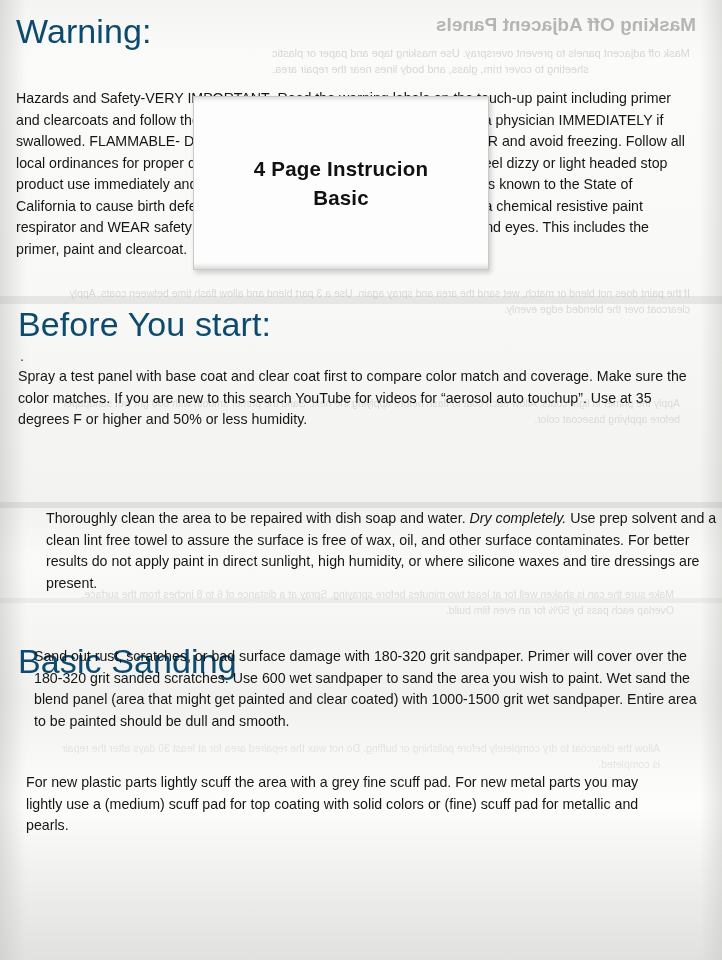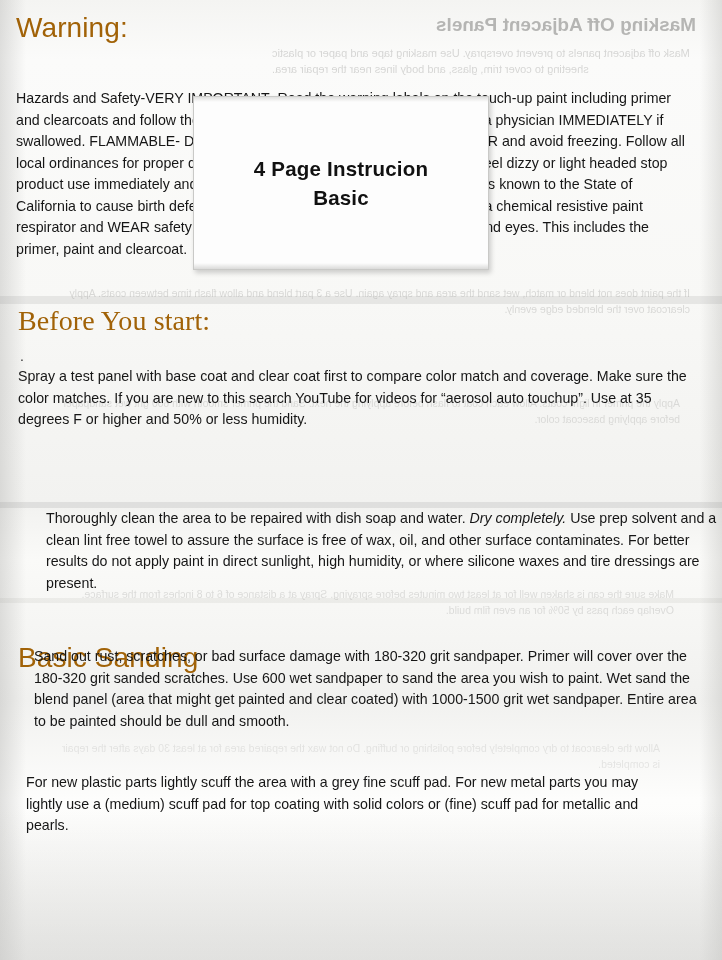--- a/index.html
+++ b/index.html
@@ -119,37 +119,37 @@
 
   
   .content {
     position: absolute;
     inset: 0;
   }
   h1.heading {
     position: absolute;
     margin: 0;
     font-weight: normal;
-    font-size: 28px;
-    color: #a16207;
+    font-size: 34px;
+    color: #0c4a6e;
     letter-spacing: 0.1px;
   }
   p.body {
     position: absolute;
     margin: 0;
     font-size: 14.2px;
     line-height: 1.52;
     color: #161616;
   }
   p.body .ital { font-style: italic; }
 
   #heading-warning { left: 16px; top: 12px; }
   #para-warning    { left: 16px; top: 88px; width: 676px; }
 
-  #heading-before  { left: 18px; top: 305px; font-family: Liberation Serif, serif; }
+  #heading-before  { left: 18px; top: 305px; }
   #dot-before      { position: absolute; left: 20px; top: 348px; font-size: 14px; color: #333; }
   #para-before     { left: 18px; top: 366px; width: 676px; }
 
   #heading-surface { left: 18px; top: 458px; }
   #para-surface    { left: 18px; top: 508px; width: 676px; margin-left: 28px; }
 
   #heading-sanding { left: 18px; top: 642px; }
   #para-sanding    { left: 26px; top: 646px; width: 668px; margin-left: 8px; }
   #para-plastic    { left: 26px; top: 772px; width: 650px; }
 

